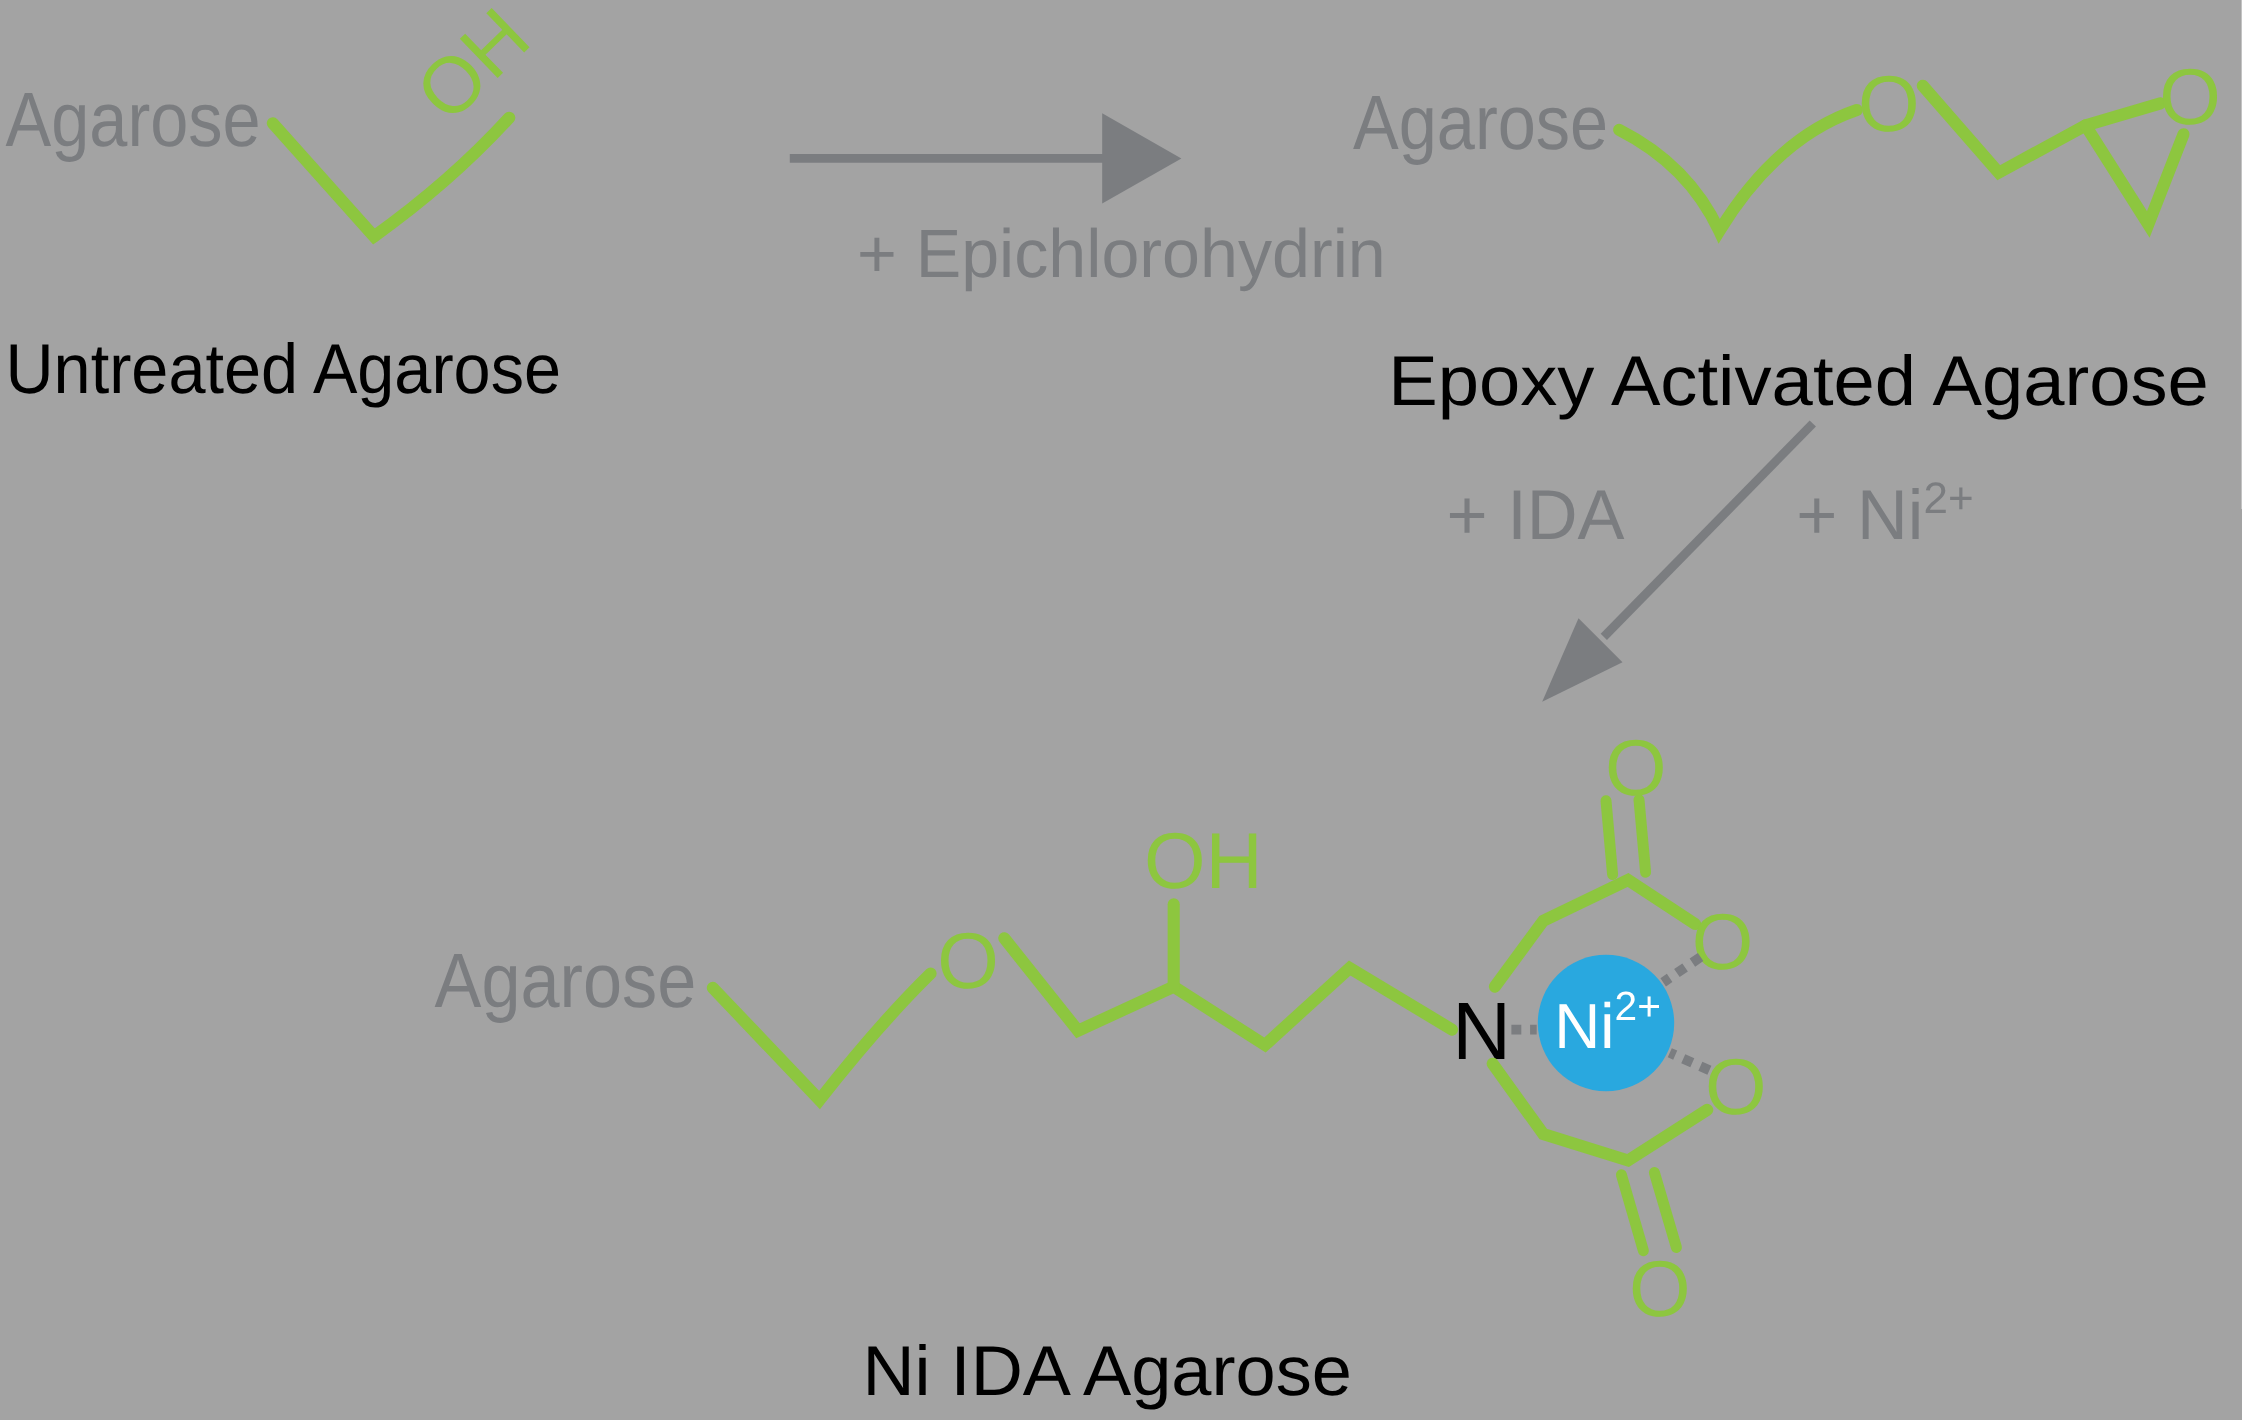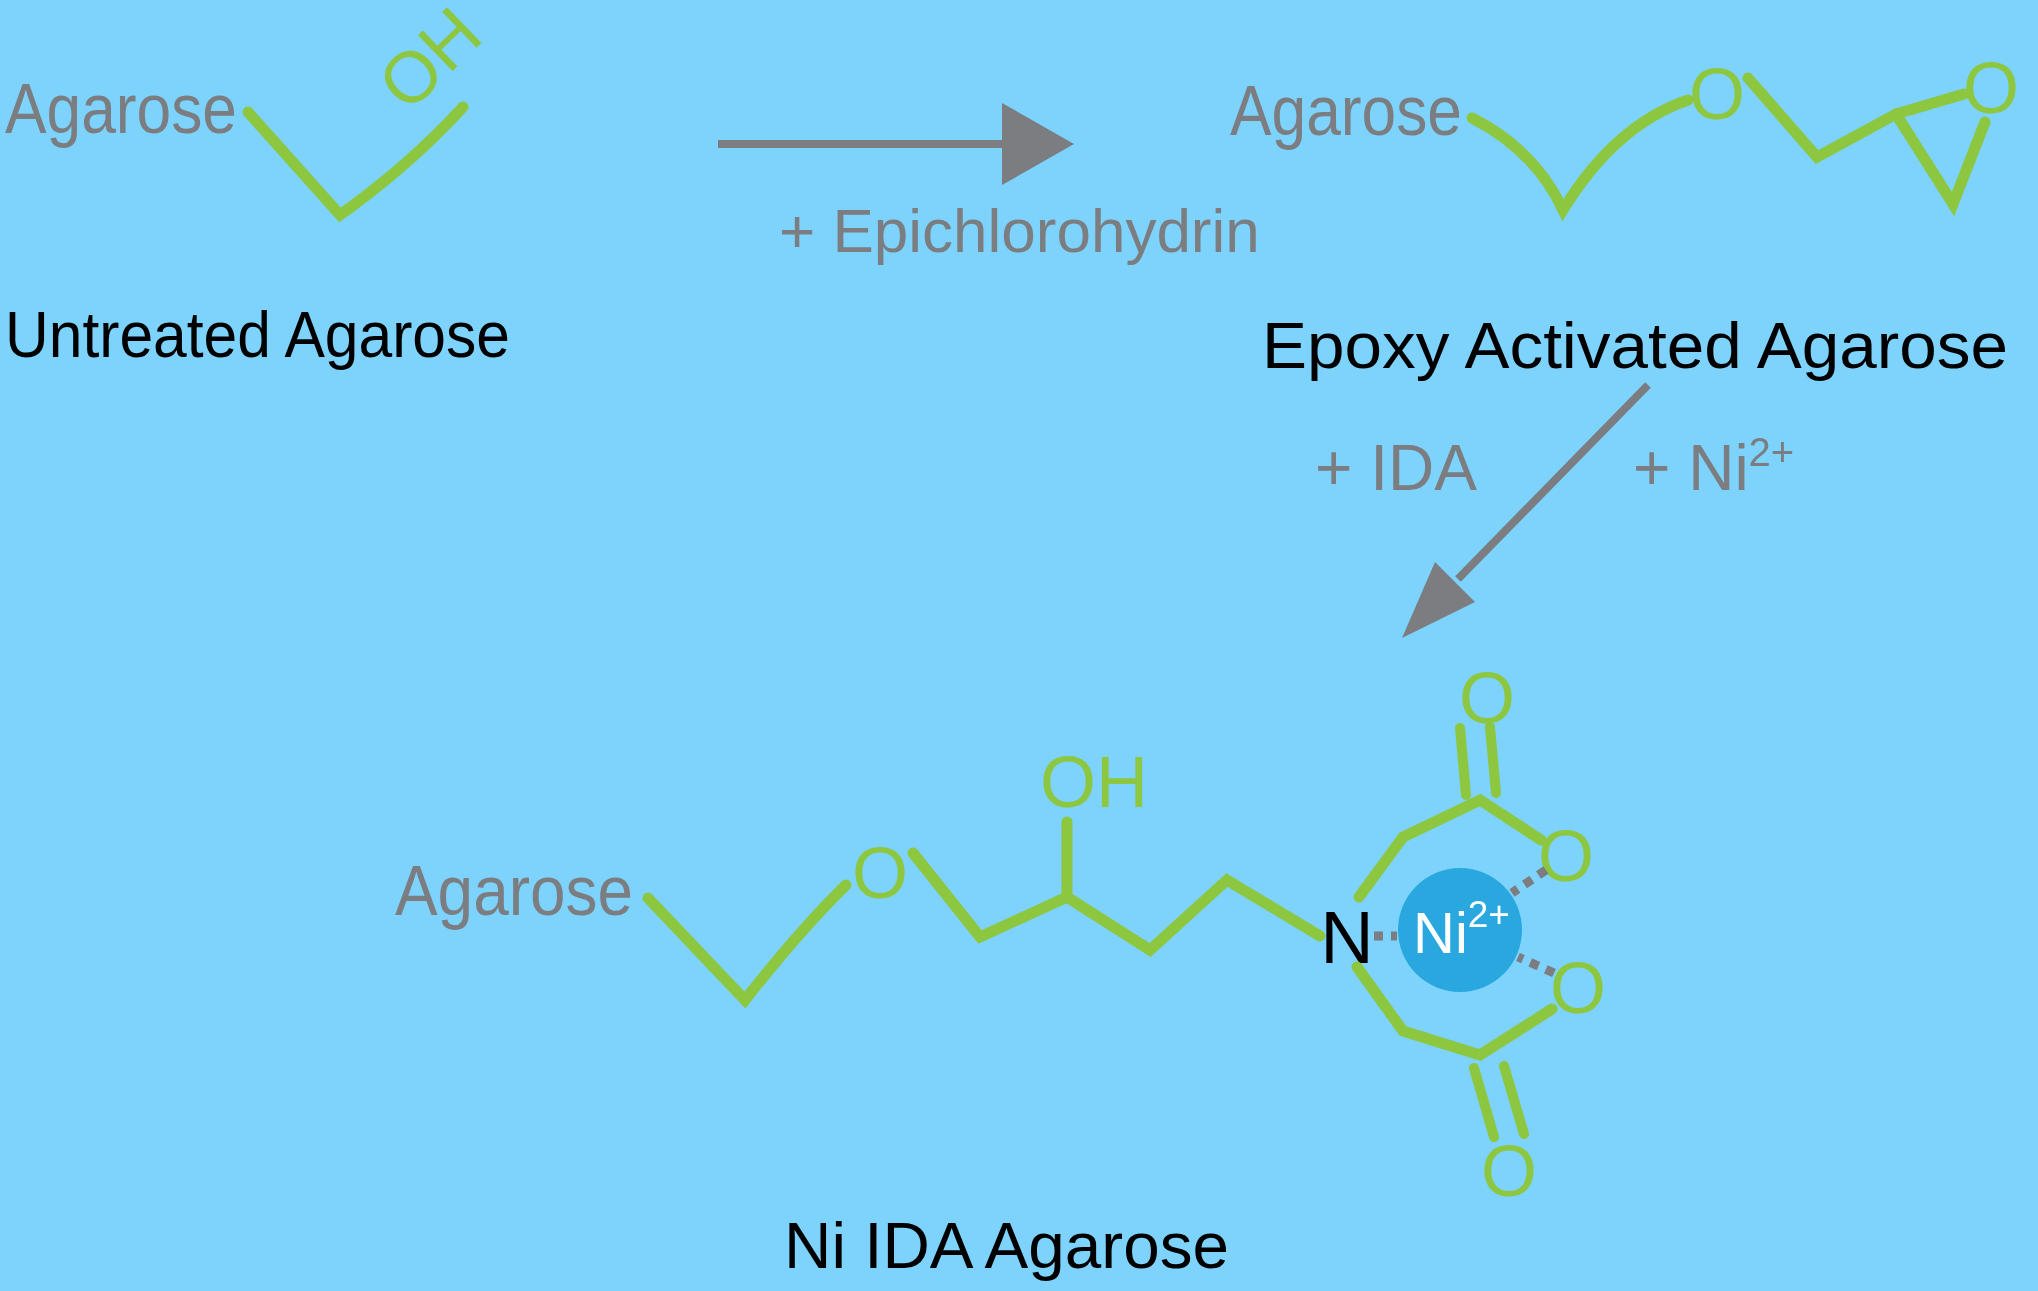--- a/index.html
+++ b/index.html
@@ -1,16 +1,16 @@
 <!DOCTYPE html>
 <html><head>
 <meta charset="utf-8">
 <style>
   html,body{margin:0;padding:0;background:#ffffff;}
-  .canvas{position:relative;width:2038px;height:1291px;background:#7dd3fc;overflow:hidden;}
+  .canvas{position:relative;width:2038px;height:1291px;background:#a3a3a3;overflow:hidden;}
   svg{position:absolute;left:0;top:0;}
   text{font-family:"Liberation Sans","DejaVu Sans",sans-serif;}
   .atom{fill:#8DC63F;}
   .graytxt{fill:#7B7D80;}
   .blacktxt{fill:#000000;}
   .chain{stroke:#8DC63F;stroke-width:11;fill:none;stroke-linejoin:miter;stroke-linecap:round;}
   .dbond{stroke:#8DC63F;stroke-width:10;fill:none;stroke-linecap:round;}
   .coord{stroke:#7B7D80;stroke-width:9;fill:none;stroke-dasharray:9 8;stroke-linecap:butt;}
   .arrowline{stroke:#7B7D80;stroke-width:8;fill:none;}
   .arrowhead{fill:#7B7D80;}

